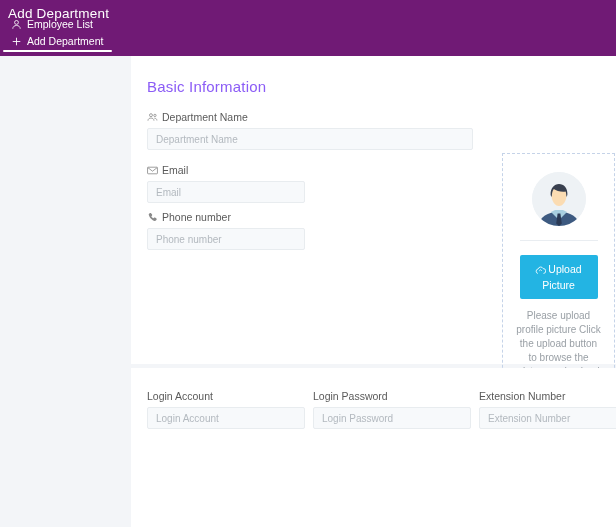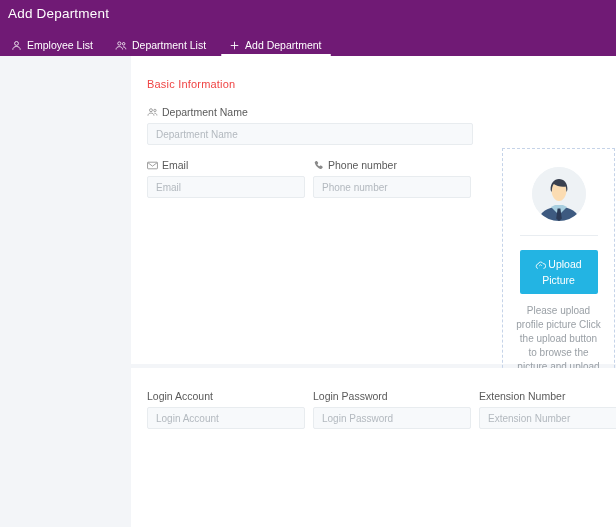--- a/index.html
+++ b/index.html
@@ -23,24 +23,24 @@
   }
   .header-title {
     color: #ffffff;
     font-size: 13.5px;
     padding: 6px 0 0 8px;
     letter-spacing: .2px;
   }
   .tabbar {
     position: absolute;
     left: 0;
-    bottom: 0;
+    bottom: 14px;
     height: 24px;
     display: flex;
-    align-items: flex-end;
+    flex-direction: column;
   }
   .tab {
     display: flex;
     align-items: center;
     gap: 5px;
     color: #ffffff;
     font-size: 10.5px;
     padding: 0 12px 5px 10px;
     position: relative;
     white-space: nowrap;
@@ -79,22 +79,22 @@
   .card-basic {
     top: 0;
     height: 308px;
   }
   .card-account {
     top: 312px;
     height: 160px;
   }
 
   .section-title {
-    font-size: 11px;
-    color: #ef4444;
+    font-size: 15px;
+    color: #8b5cf6;
     padding: 22px 0 0 16px;
     letter-spacing: .2px;
   }
 
   
   .form-area {
     padding: 0 16px;
     position: relative;
     margin-top: 10px;
   }
@@ -125,21 +125,21 @@
     border-radius: 2px;
     font-size: 10px;
     color: #3c3c3c;
     padding: 0 8px;
     font-family: "Liberation Sans", sans-serif;
     outline: none;
   }
   .input::placeholder { color: #b3b9bf; }
 
   .row-1 { margin-top: 16px; width: 326px; }
-  .row-2 { margin-top: 14px; display: flex; gap: 8px; }
+  .row-2 { margin-top: 14px; display: flex; gap: 8px; flex-direction: column; }
   .row-2 .col { width: 158px; }
 
   
   .upload-panel {
     position: absolute;
     left: 371px;
     top: 42px;
     width: 113px;
     height: 240px;
     border: 1px dashed #c5d3e8;
@@ -216,31 +216,20 @@
     <div class="tab">
       <span class="ticon">
         <svg width="11" height="11" viewBox="0 0 16 16" fill="none" stroke="#ffffff" stroke-width="1.2">
           <circle cx="8" cy="5" r="2.8"></circle>
           <path d="M2.6 14.2c0-3 2.4-4.8 5.4-4.8s5.4 1.8 5.4 4.8"></path>
         </svg>
       </span>
       <span>Employee List</span>
     </div>
 
-    <div class="tab">
-      <span class="ticon">
-        <svg width="12" height="11" viewBox="0 0 18 16" fill="none" stroke="#ffffff" stroke-width="1.2">
-          <circle cx="6.5" cy="5" r="2.4"></circle>
-          <path d="M1.6 14c0-2.7 2.2-4.3 4.9-4.3s4.9 1.6 4.9 4.3"></path>
-          <circle cx="13" cy="5.4" r="1.9"></circle>
-          <path d="M12 9.9c2.3 0 4.2 1.4 4.2 3.8"></path>
-        </svg>
-      </span>
-      <span>Department List</span>
-    </div>
 
     <div class="tab active">
       <span class="ticon">
         <svg width="11" height="11" viewBox="0 0 16 16" stroke="#ffffff" stroke-width="1.3">
           <line x1="8" y1="2.5" x2="8" y2="13.5"></line>
           <line x1="2.5" y1="8" x2="13.5" y2="8"></line>
         </svg>
       </span>
       <span>Add Department</span>
     </div>

